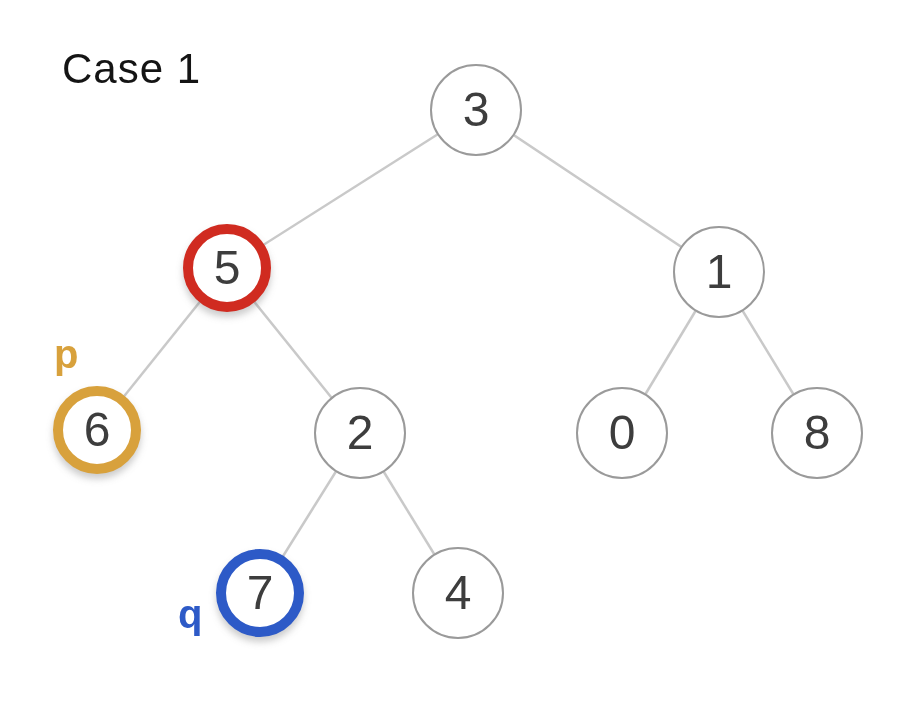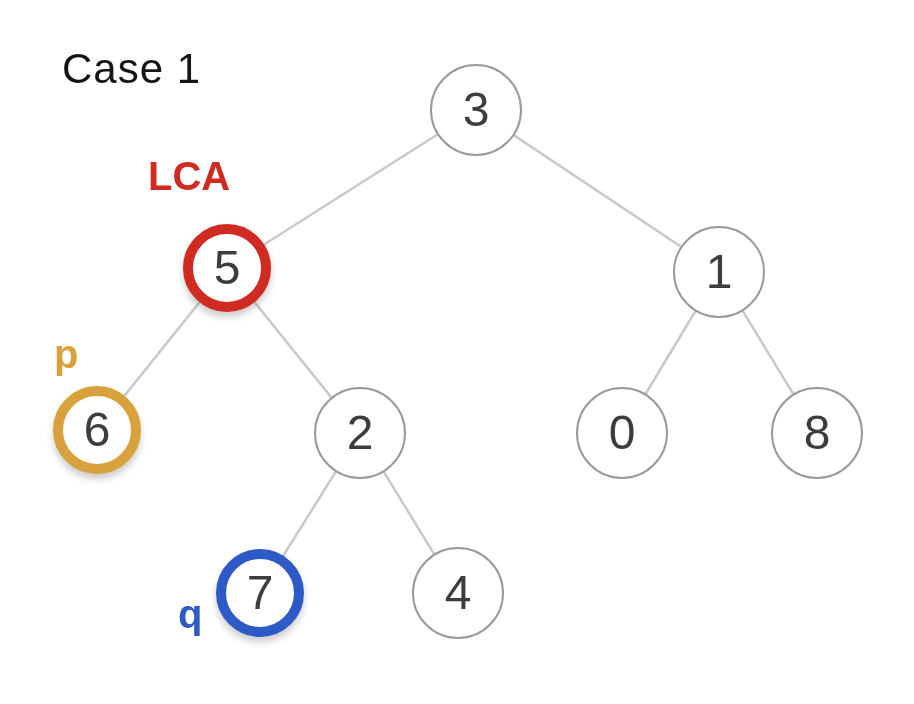--- a/index.html
+++ b/index.html
@@ -98,21 +98,20 @@
     <line class="edge" x1="227" y1="260" x2="97" y2="422"></line>
     <line class="edge" x1="227" y1="260" x2="360" y2="425"></line>
     <line class="edge" x1="719" y1="264" x2="622" y2="425"></line>
     <line class="edge" x1="719" y1="264" x2="817" y2="425"></line>
     <line class="edge" x1="360" y1="425" x2="260" y2="585"></line>
     <line class="edge" x1="360" y1="425" x2="458" y2="585"></line>
   </svg>
 
   <div class="title">Case 1</div>
 
-  <div class="anno anno-lca">LCA</div>
   <div class="anno anno-p">p</div>
   <div class="anno anno-q">q</div>
 
   <div class="node" style="left:430px; top:56px;">
     <span class="num">3</span>
   </div>
 
   <div class="node hl hl-lca" style="left:183px; top:216px;">
     <span class="num">5</span>
   </div>

